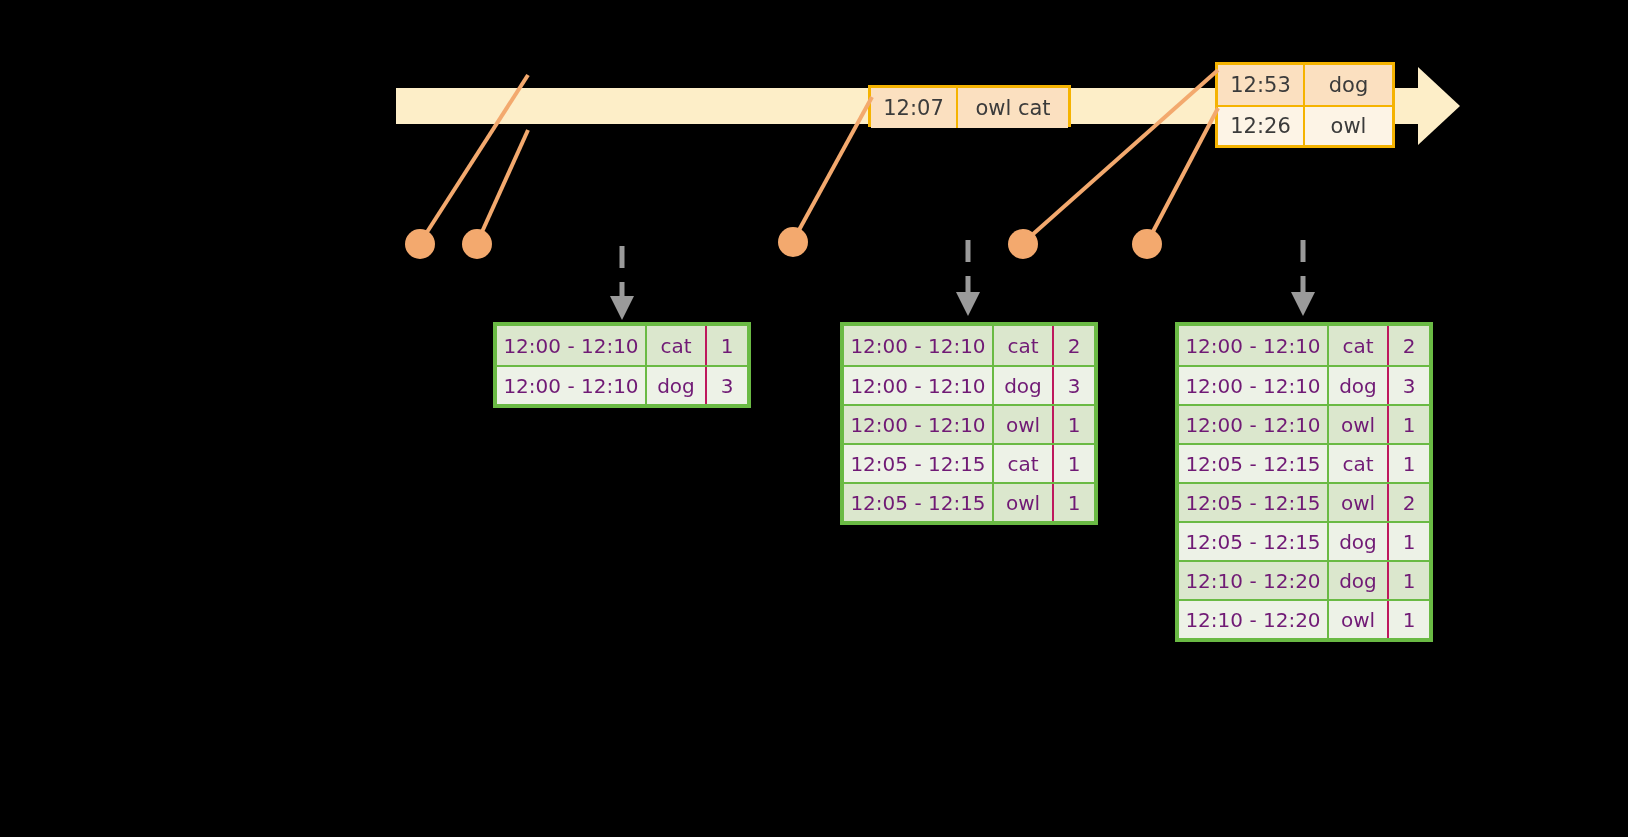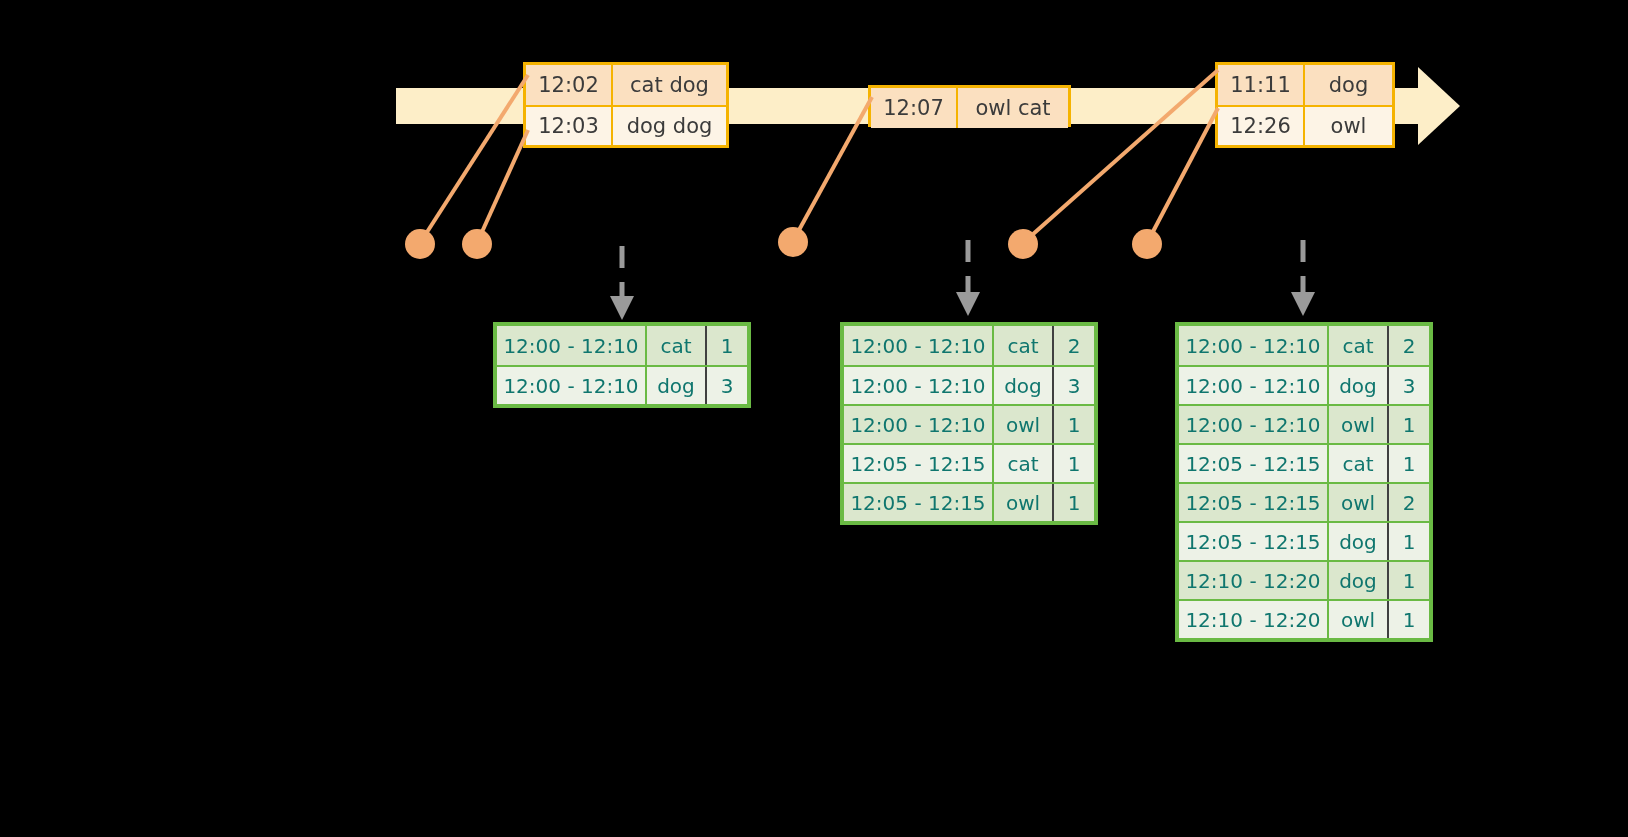--- a/index.html
+++ b/index.html
@@ -93,57 +93,47 @@
   .result-table .rrow.even { background: #dbe7cd; }
   .result-table .rrow.odd  { background: #edf2e7; }
   .result-table .rrow.group-start { border-top: 4px solid #6aba44; }
   .result-table .rrow + .rrow { border-top: 2px solid #6aba44; }
   .result-table .rrow.group-start + .rrow { }
   .rc {
     display: flex;
     align-items: center;
     justify-content: center;
     font-size: 20px;
-    color: #0f766e;
+    color: #701a75;
     box-sizing: border-box;
   }
   .rc-window { border-right: 2px solid #6aba44; }
-  .rc-word   { border-right: 2px solid #404040; text-align: center; }
+  .rc-word   { border-right: 2px solid #be185d; text-align: center; }
   .rc-count  { }
 </style>
 </head>
 <body>
 
 <div id="canvas">
 
   <div class="timeline-bar"></div>
   <div class="timeline-arrow-stem"></div>
   <div class="timeline-arrowhead"></div>
 
-  <div class="event-group" style="left:523px; top:62px; width:206px; height:86px;">
-    <div class="row a">
-      <div class="cell-time">12:02</div>
-      <div class="cell-words">cat dog</div>
-    </div>
-    <div class="row b">
-      <div class="cell-time">12:03</div>
-      <div class="cell-words">dog dog</div>
-    </div>
-  </div>
 
   <div class="event-group" style="left:868px; top:85px; width:203px; height:42px;">
     <div class="row a">
       <div class="cell-time">12:07</div>
       <div class="cell-words">owl cat</div>
     </div>
   </div>
 
   <div class="event-group" style="left:1215px; top:62px; width:180px; height:86px;">
     <div class="row a">
-      <div class="cell-time">11:11</div>
+      <div class="cell-time">12:53</div>
       <div class="cell-words">dog</div>
     </div>
     <div class="row b">
       <div class="cell-time">12:26</div>
       <div class="cell-words">owl</div>
     </div>
   </div>
 
   <svg class="connectors" viewBox="0 0 1628 837">
 

